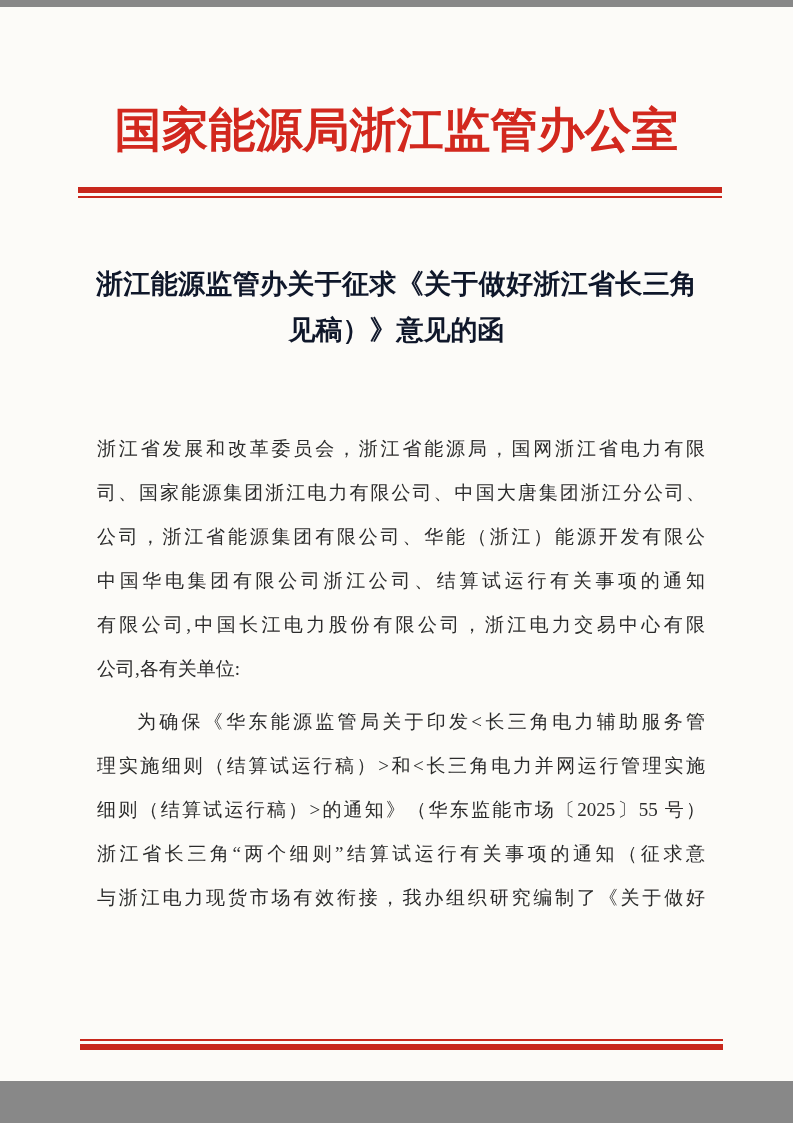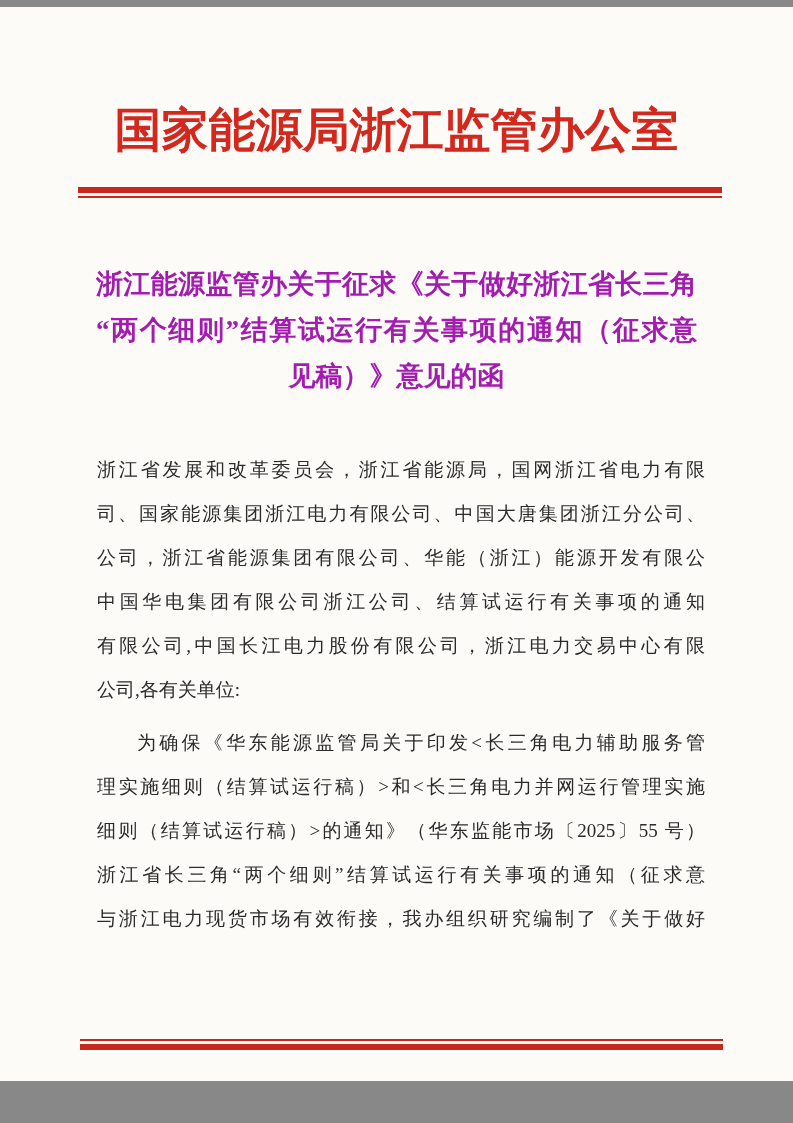--- a/index.html
+++ b/index.html
@@ -20,31 +20,31 @@
     white-space:nowrap;
   }
   .rule{position:absolute;background:#c8271c;}
   .rule-top-thick{left:78px;top:180px;width:644px;height:6px;}
   .rule-top-thin{left:78px;top:189px;width:644px;height:2px;}
   .rule-bottom-thin{left:80px;top:1032px;width:643px;height:2px;}
   .rule-bottom-thick{left:80px;top:1037px;width:643px;height:6px;}
   .doc-title{
     position:absolute;top:254px;left:96px;width:601px;
     font-size:27px;font-weight:700;line-height:46px;
-    color:#a21caf;
+    color:#0f172a;
   }
   .doc-title .t-line{
     height:46px;white-space:nowrap;overflow:hidden;
     text-align:justify;text-align-last:justify;
   }
   .doc-title .t-line.t-center{
     text-align:right;text-align-last:center;
   }
   .body-text{
-    position:absolute;top:441px;left:97px;width:608px;
+    position:absolute;top:420px;left:97px;width:608px;
     font-size:19px;line-height:44px;
     color:#2b2b2b;
   }
   .b-line{
     height:44px;white-space:nowrap;overflow:hidden;
     text-align:justify;text-align-last:justify;
   }
   .b-line.no-just{text-align-last:left;}
   .b-line.indent{text-indent:40px;}
   .para2{margin-top:9px;}
@@ -54,21 +54,20 @@
 
 <div class="page">
 
   <div class="letterhead">国家能源局浙江监管办公室</div>
 
   <div class="rule rule-top-thick"></div>
   <div class="rule rule-top-thin"></div>
 
   <div class="doc-title">
     <div class="t-line">浙江能源监管办关于征求《关于做好浙江省长三角</div>
-    <div class="t-line">“两个细则”结算试运行有关事项的通知（征求意</div>
     <div class="t-line t-center">见稿）》意见的函</div>
   </div>
 
   <div class="body-text">
     <div class="para1">
       <div class="b-line">浙江省发展和改革委员会，浙江省能源局，国网浙江省电力有限</div>
       <div class="b-line">司、国家能源集团浙江电力有限公司、中国大唐集团浙江分公司、</div>
       <div class="b-line">公司，浙江省能源集团有限公司、华能（浙江）能源开发有限公</div>
       <div class="b-line">中国华电集团有限公司浙江公司、结算试运行有关事项的通知</div>
       <div class="b-line">有限公司,中国长江电力股份有限公司，浙江电力交易中心有限</div>

